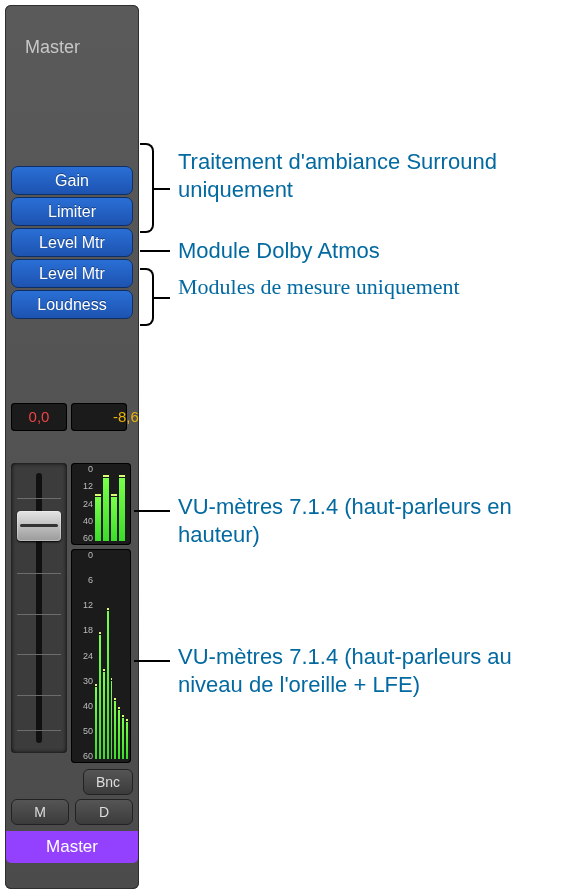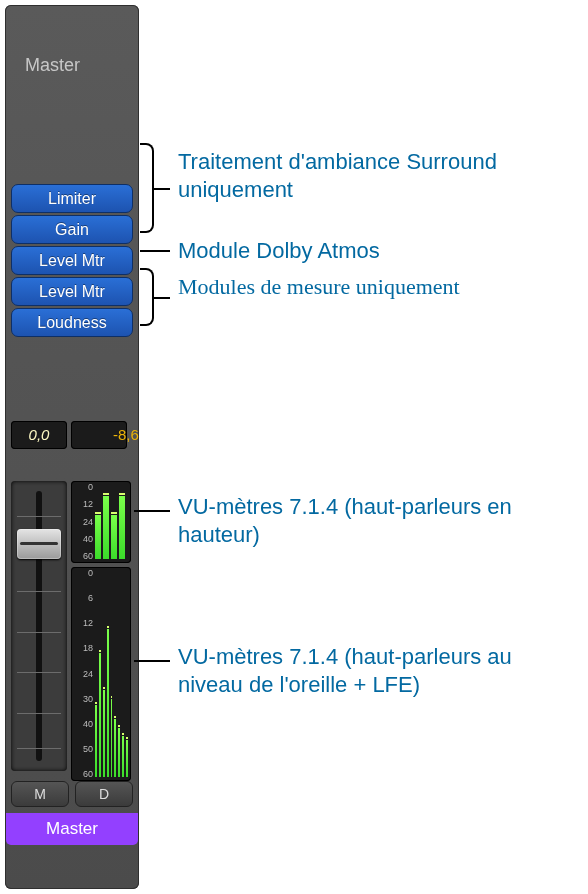--- a/index.html
+++ b/index.html
@@ -63,21 +63,21 @@
   .value-box {
     width: 56px;
     height: 28px;
     background: #1b1b1b;
     border-radius: 4px;
     text-align: center;
     line-height: 28px;
     font-size: 15px;
     box-shadow: inset 0 0 0 1px #000;
   }
-  .value-white { color: #fef9c3; font-style: italic; }
+  .value-white { color: #ef4444; }
   .value-green { color: #eab308; padding-left: 42px; }
 
   .fader-area {
     display: flex;
     padding: 0 6px;
     gap: 4px;
     height: 300px;
   }
   .fader-track {
     position: relative;
@@ -235,22 +235,22 @@
   }
 </style>
 </head>
 <body>
 
 <div class="channel-strip">
   <div class="title-bar">Master</div>
   <div class="spacer-top"></div>
 
   <div class="plugins">
+    <div class="plugin">Gain</div>
     <div class="plugin">Limiter</div>
-    <div class="plugin">Gain</div>
     <div class="plugin">Level Mtr</div>
     <div class="plugin">Level Mtr</div>
     <div class="plugin">Loudness</div>
   </div>
 
   <div class="spacer-mid"></div>
 
   <div class="value-row">
     <div class="value-box value-white">0,0</div>
     <div class="value-box value-green">-8,6</div>
@@ -305,20 +305,23 @@
             <div class="bar" style="height: 38%;"></div>
             <div class="bar" style="height: 28%;"></div>
             <div class="bar" style="height: 24%;"></div>
             <div class="bar" style="height: 20%;"></div>
             <div class="bar" style="height: 18%;"></div>
           </div>
       </div>
     </div>
   </div>
 
+  <div class="bnc-row">
+    <div class="small-btn">Bnc</div>
+  </div>
   <div class="btn-row">
     <div class="small-btn">M</div>
     <div class="small-btn">D</div>
   </div>
 
   <div class="footer">Master</div>
 </div>
 
 <div class="bracket" style="left:140px; top:143px; height:90px; width:14px;"></div>
 <div class="callout-line" style="left:154px; top:188px; width:16px; height:2px;"></div>

